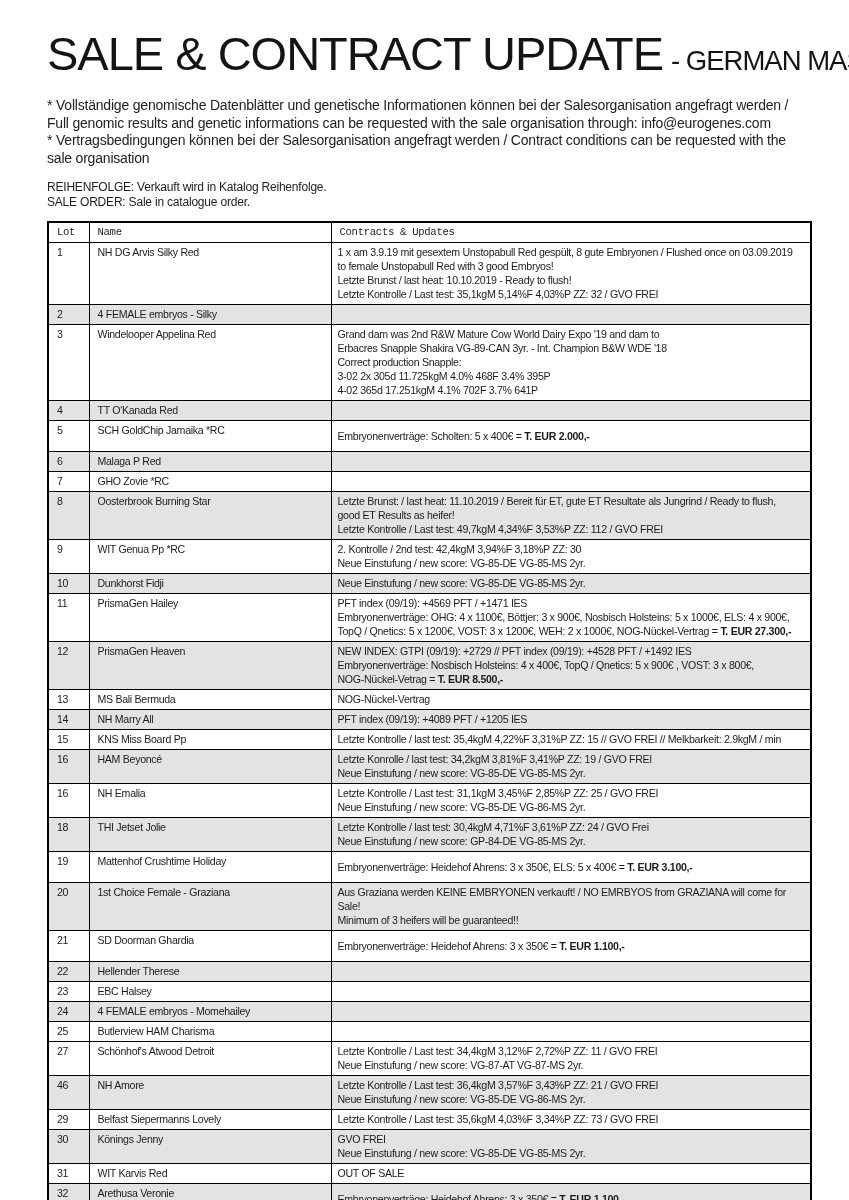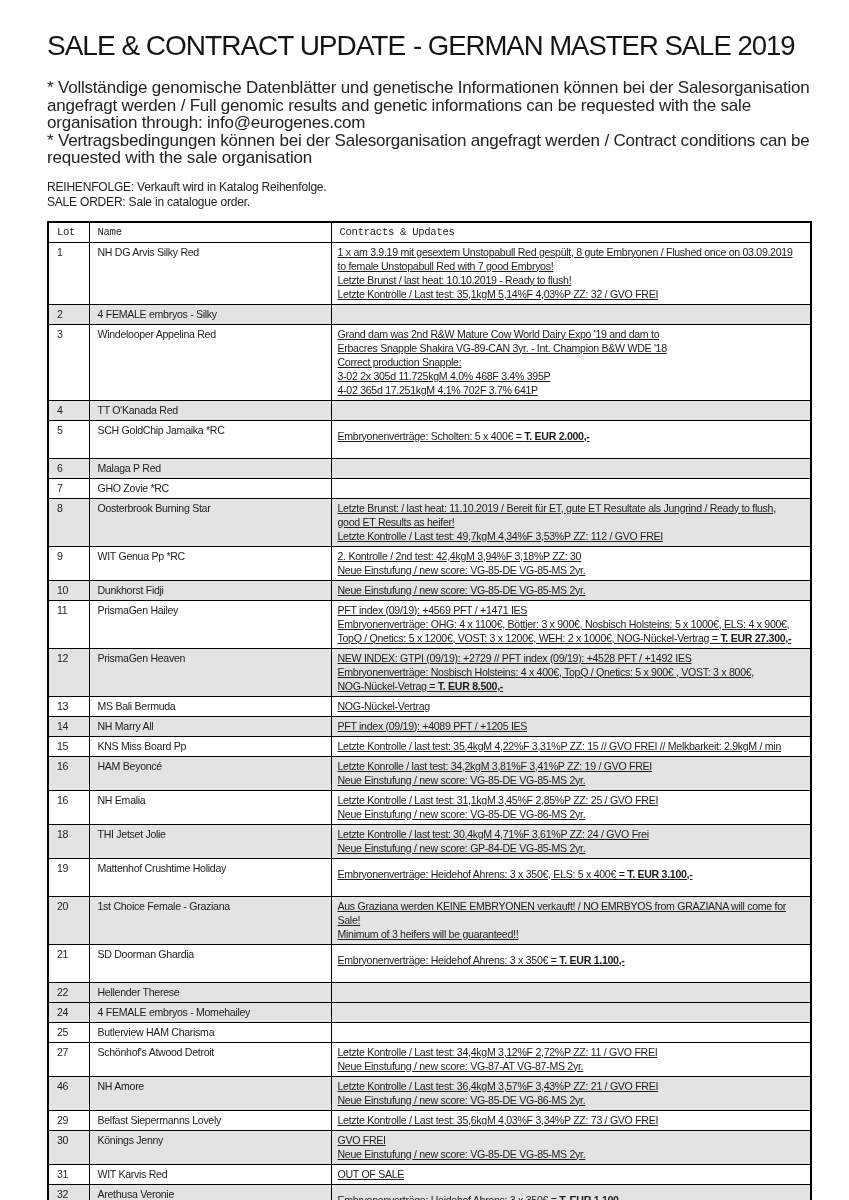--- a/index.html
+++ b/index.html
@@ -5,24 +5,24 @@
   html,body { margin:0; padding:0; background:#ffffff; }
   body {
     width:849px; height:1200px; overflow:hidden;
     font-family:"Liberation Sans", sans-serif;
     color:#1a1a1a;
     -webkit-font-smoothing:antialiased;
   }
   .page { padding:16px 39px 0 47px; }
 
   .doc-title { margin:10px 0 16px 0; font-weight:400; white-space:nowrap; letter-spacing:-1px; color:#141414; }
-  .title-main { font-size:28px;text-align:center; }
+  .title-main { font-size:47px;text-align:center; }
   .title-sub  { font-size:27.5px; }
 
-  .notes { font-size:17px; line-height:17.5px; letter-spacing:-0.2px; margin:0 0 13px 0; max-width:795px; color:#222; }
+  .notes { font-size:14px; line-height:17.5px; letter-spacing:-0.2px; margin:0 0 13px 0; max-width:795px; color:#222; }
   .notes p { margin:0; }
 
   .order-block { font-size:12px; line-height:15px; letter-spacing:-0.2px; margin:8px 0 11px 0; color:#222; }
   .order-block p { margin:0; }
 
   table.lot-table {
     border-collapse:collapse; table-layout:fixed; width:763px;
     border:2px solid #000;
   }
   .lot-table th, .lot-table td {
@@ -34,23 +34,23 @@
     font-size:10.6px;
     line-height:14px;
     letter-spacing:-0.3px;
     color:#1c1c1c;
     overflow:hidden;
   }
   .lot-table th { height:13px;font-family:Liberation Mono, monospace; }
   .lot-table td { height:13px; }
   td.col-contracts { padding-left:6px; }
   tr.shaded { background:var(--shade, #e3e3e3); }
-  td.pad-v { padding-top:8px; padding-bottom:15px; }
+  td.pad-v { padding-top:8px; padding-bottom:8px; }
   .bold { font-weight:bold; }
-  .contract-line { white-space:normal;text-decoration:underline; }
+  .contract-line { white-space:normal; }
 </style>
 </head>
 <body>
 
 <div class="page">
 
   <h1 class="doc-title">
     <span class="title-main">SALE &amp; CONTRACT UPDATE</span>
     <span class="title-sub">- GERMAN MASTER SALE  2019</span>
   </h1>
@@ -77,21 +77,21 @@
         <th>Name</th>
         <th>Contracts &amp; Updates</th>
       </tr>
     </thead>
     <tbody>
         <tr>
           <td class="col-lot">1</td>
           <td class="col-name">NH DG Arvis Silky Red</td>
           <td class="col-contracts">
             <div class="contract-line"><span>1 x am 3.9.19 mit gesextem Unstopabull Red gespült, 8 gute Embryonen / Flushed once on 03.09.2019</span></div>
-            <div class="contract-line"><span>to female Unstopabull Red with 7 good Embryos!</span></div>
+            <div class="contract-line"><span>to female Unstopabull Red with 3 good Embryos!</span></div>
             <div class="contract-line"><span>Letzte Brunst / last heat: 10.10.2019 - Ready to flush!</span></div>
             <div class="contract-line"><span>Letzte Kontrolle / Last test: 35,1kgM 5,14%F 4,03%P ZZ: 32 / GVO FREI</span></div>
           </td>
         </tr>
         <tr class="shaded">
           <td class="col-lot">2</td>
           <td class="col-name">4 FEMALE embryos - Silky</td>
           <td class="col-contracts"></td>
         </tr>
         <tr>
@@ -234,20 +234,25 @@
           <td class="col-name">SD Doorman Ghardia</td>
           <td class="col-contracts pad-v">
             <div class="contract-line"><span>Embryonenverträge: Heidehof Ahrens: 3 x 350€ = </span><span class="bold">T. EUR 1.100,-</span></div>
           </td>
         </tr>
         <tr class="shaded">
           <td class="col-lot">22</td>
           <td class="col-name">Hellender Therese</td>
           <td class="col-contracts"></td>
         </tr>
+        <tr>
+          <td class="col-lot">23</td>
+          <td class="col-name">EBC Halsey</td>
+          <td class="col-contracts"></td>
+        </tr>
         <tr class="shaded">
           <td class="col-lot">24</td>
           <td class="col-name">4 FEMALE embryos - Momehailey</td>
           <td class="col-contracts"></td>
         </tr>
         <tr>
           <td class="col-lot">25</td>
           <td class="col-name">Butlerview HAM Charisma</td>
           <td class="col-contracts"></td>
         </tr>

